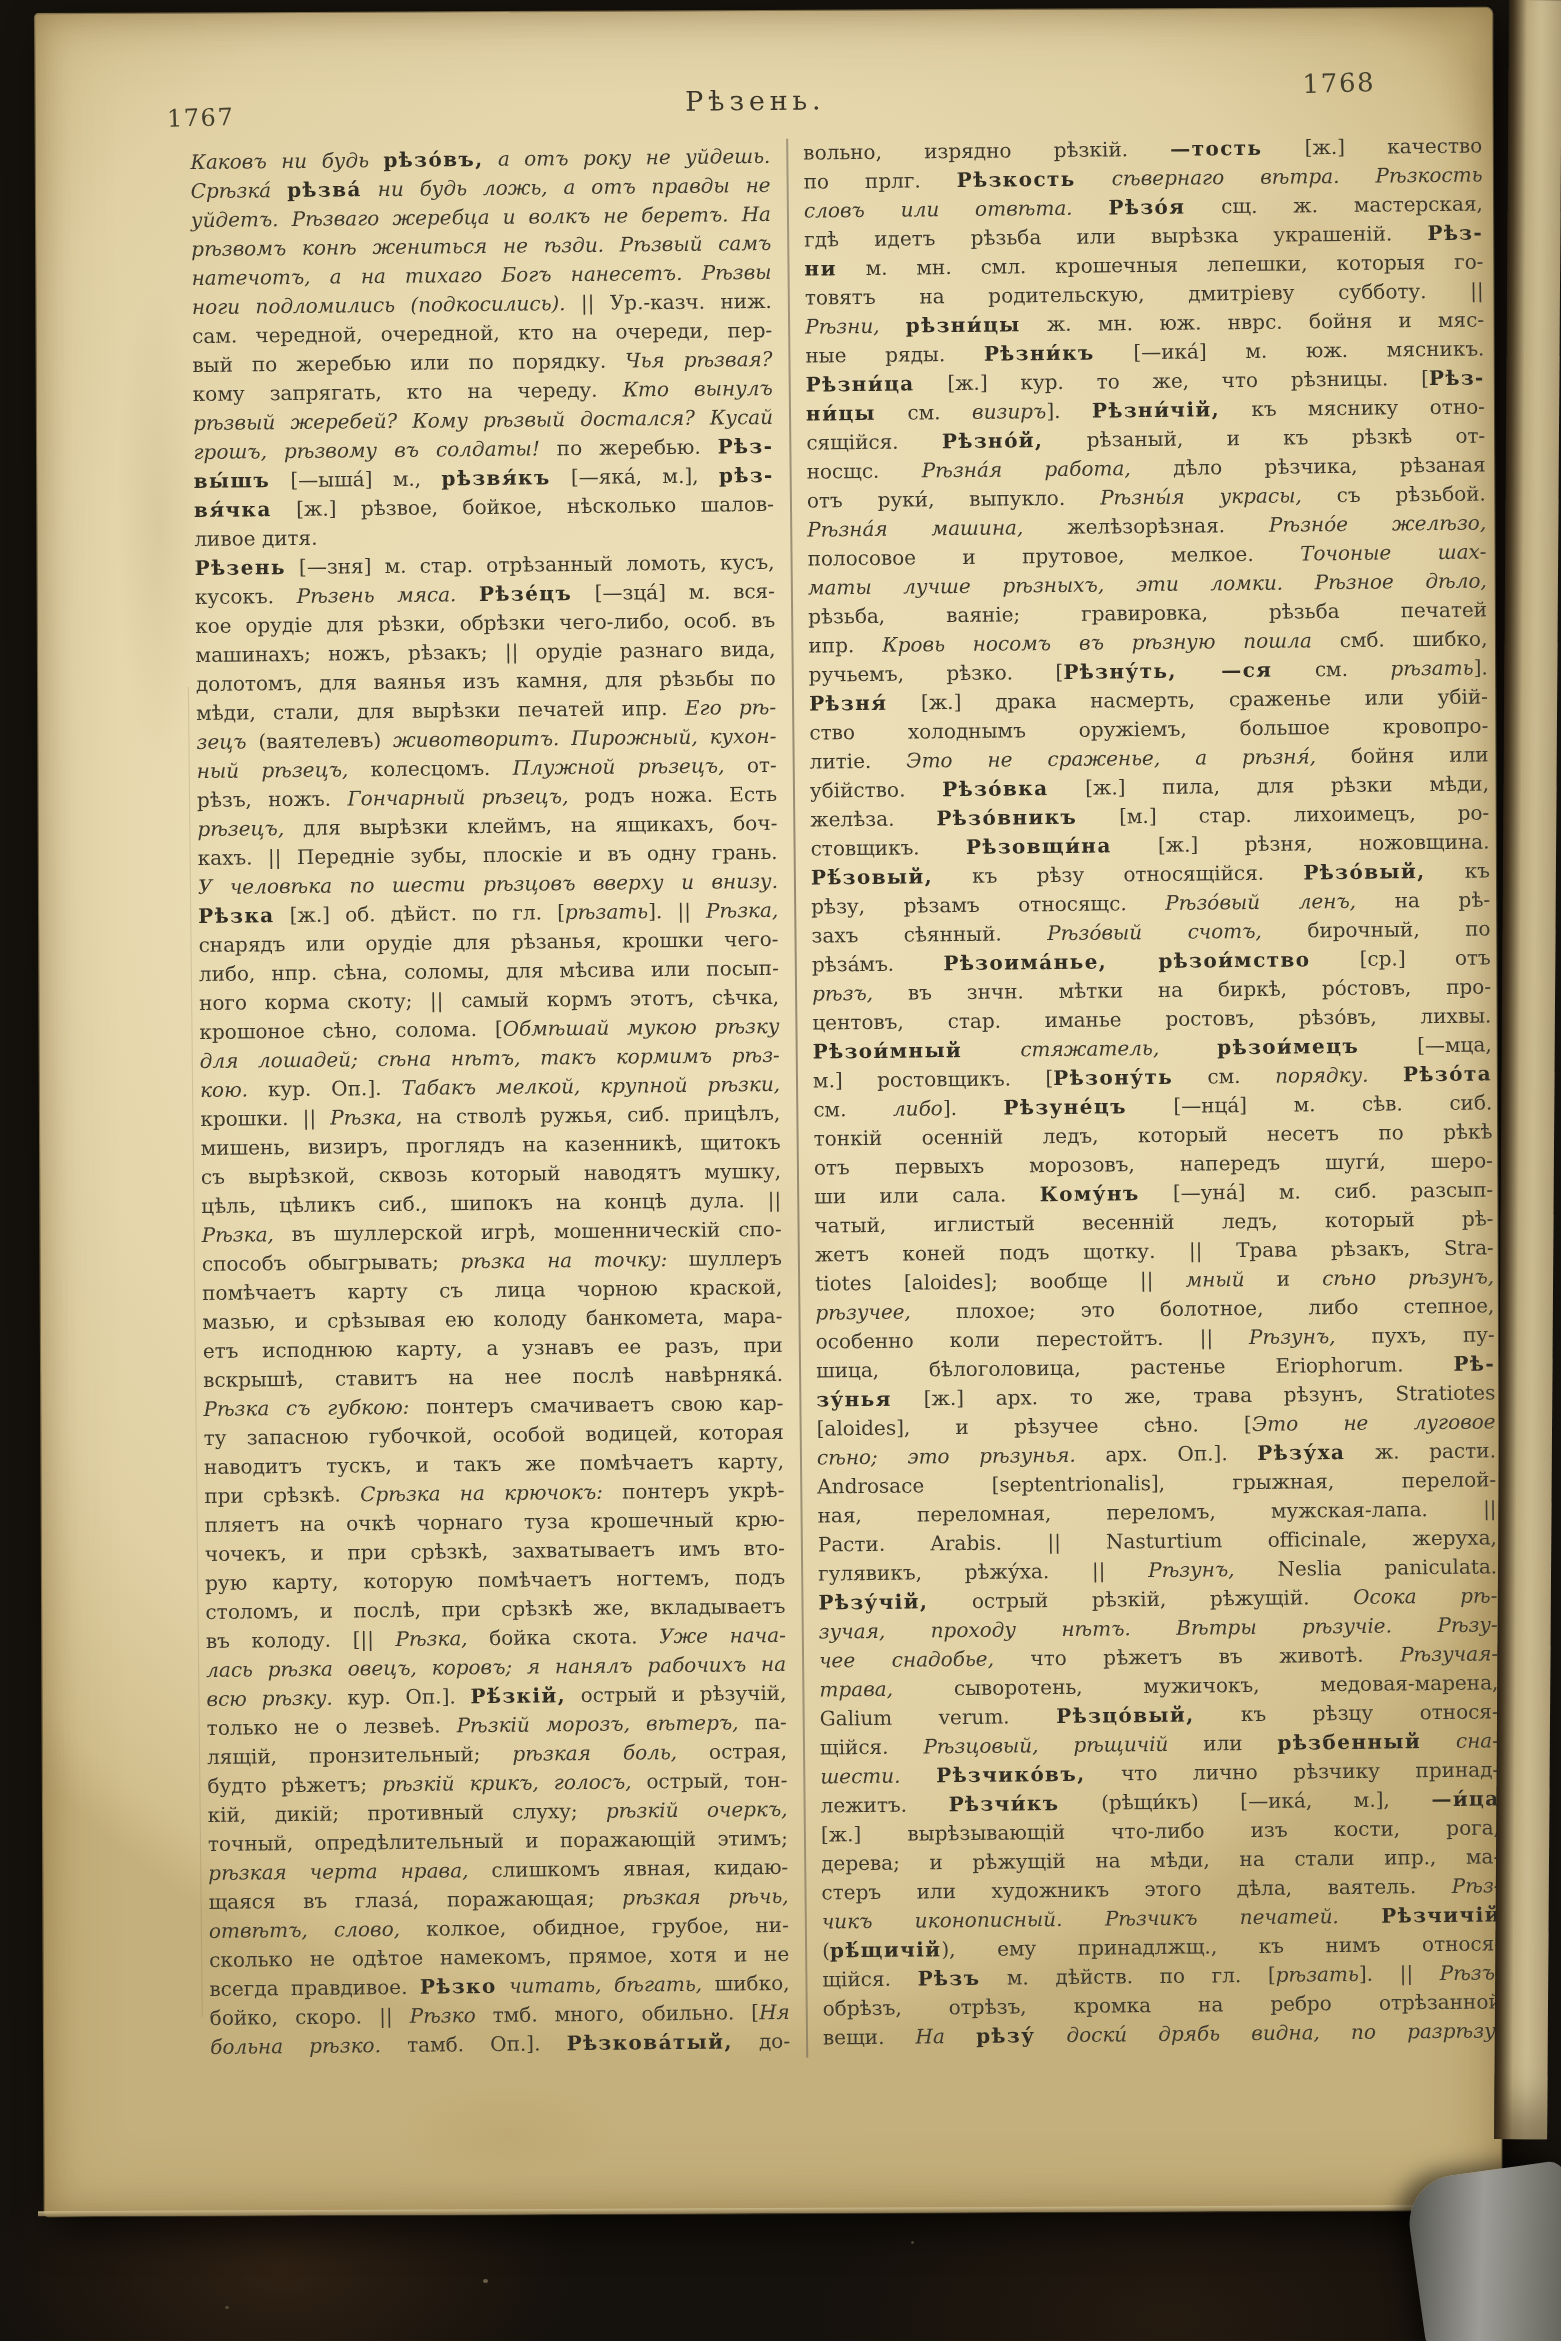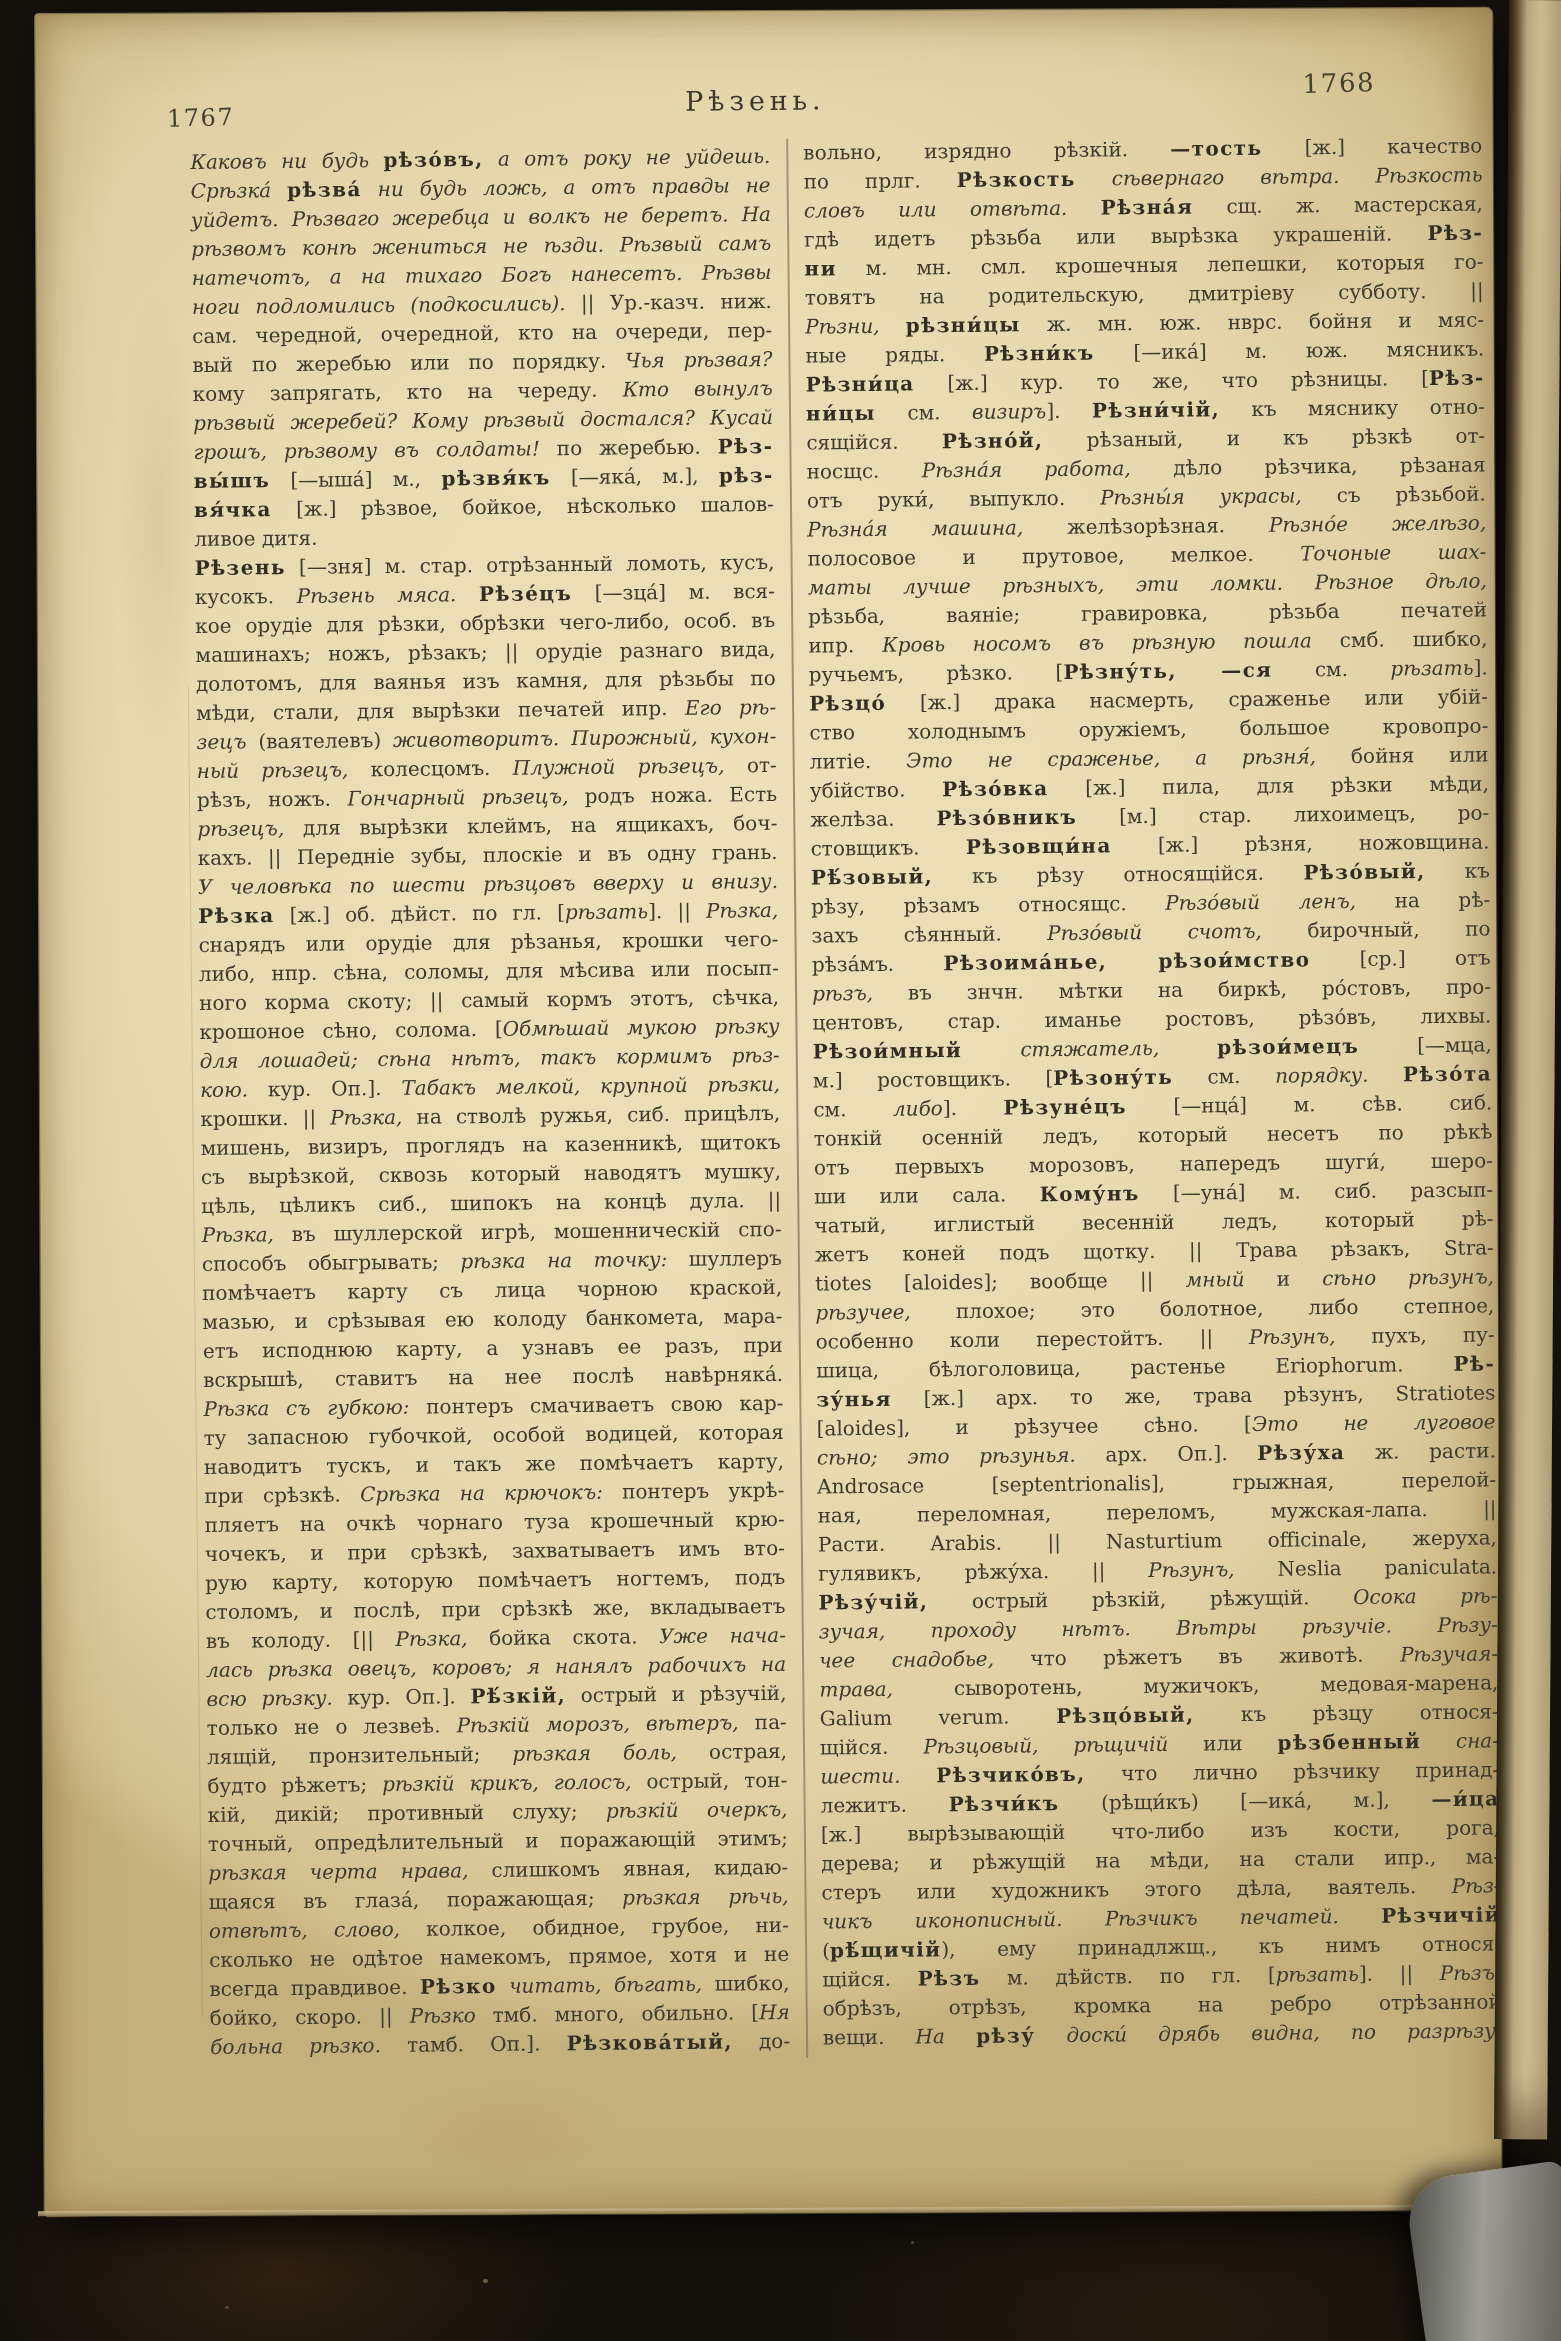--- a/index.html
+++ b/index.html
@@ -144,38 +144,38 @@
         <div class="tline">щаяся въ глаза́, поражающая; <i>рѣзкая рѣчь,</i></div>
         <div class="tline"><i>отвѣтъ, слово,</i> колкое, обидное, грубое, ни-</div>
         <div class="tline">сколько не одѣтое намекомъ, прямое, хотя и не</div>
         <div class="tline">всегда правдивое. <b class="hw">Рѣзко</b> <i>читать, бѣгать,</i> шибко,</div>
         <div class="tline">бойко, скоро. || <i>Рѣзко</i> тмб. много, обильно. [<i>Ня</i></div>
         <div class="tline"><i>больна рѣзко.</i> тамб. Оп.]. <b class="hw">Рѣзкова́тый,</b> до-</div>
       </div>
     <div class="column col-right" id="col-right">
         <div class="tline">вольно, изрядно рѣзкій. <b class="hw">—тость</b> [ж.] качество</div>
         <div class="tline">по прлг. <b class="hw">Рѣзкость</b> <i>сѣвернаго вѣтра. Рѣзкость</i></div>
-        <div class="tline"><i>словъ или отвѣта.</i> <b class="hw">Рѣзна́я</b> сщ. ж. мастерская,</div>
+        <div class="tline"><i>словъ или отвѣта.</i> <b class="hw">Рѣзо́я</b> сщ. ж. мастерская,</div>
         <div class="tline">гдѣ идетъ рѣзьба или вырѣзка украшеній. <b class="hw">Рѣз-</b></div>
         <div class="tline"><b class="hw">ни</b> м. мн. смл. крошечныя лепешки, которыя го-</div>
         <div class="tline">товятъ на родительскую, дмитріеву субботу. ||</div>
         <div class="tline"><i>Рѣзни,</i> <b class="hw">рѣзни́цы</b> ж. мн. юж. нврс. бойня и мяс-</div>
         <div class="tline">ные ряды. <b class="hw">Рѣзни́къ</b> [—ика́] м. юж. мясникъ.</div>
         <div class="tline"><b class="hw">Рѣзни́ца</b> [ж.] кур. то же, что рѣзницы. [<b class="hw">Рѣз-</b></div>
         <div class="tline"><b class="hw">ни́цы</b> см. <i>визиръ</i>]. <b class="hw">Рѣзни́чій,</b> къ мяснику отно-</div>
         <div class="tline">сящійся. <b class="hw">Рѣзно́й,</b> рѣзаный, и къ рѣзкѣ от-</div>
         <div class="tline">носщс. <i>Рѣзна́я работа,</i> дѣло рѣзчика, рѣзаная</div>
         <div class="tline">отъ руки́, выпукло. <i>Рѣзны́я украсы,</i> съ рѣзьбой.</div>
         <div class="tline"><i>Рѣзна́я машина,</i> желѣзорѣзная. <i>Рѣзно́е желѣзо,</i></div>
         <div class="tline">полосовое и прутовое, мелкое. <i>Точоные шах-</i></div>
         <div class="tline"><i>маты лучше рѣзныхъ, эти ломки. Рѣзное дѣло,</i></div>
         <div class="tline">рѣзьба, ваяніе; гравировка, рѣзьба печатей</div>
         <div class="tline">ипр. <i>Кровь носомъ въ рѣзную пошла</i> смб. шибко,</div>
         <div class="tline">ручьемъ, рѣзко. [<b class="hw">Рѣзну́ть, —ся</b> см. <i>рѣзать</i>].</div>
-        <div class="tline"><b class="hw">Рѣзцо́</b> [ж.] драка насмерть, сраженье или убій-</div>
+        <div class="tline"><b class="hw">Рѣзня́</b> [ж.] драка насмерть, сраженье или убій-</div>
         <div class="tline">ство холоднымъ оружіемъ, большое кровопро-</div>
         <div class="tline">литіе. <i>Это не сраженье, а рѣзня́,</i> бойня или</div>
         <div class="tline">убійство. <b class="hw">Рѣзо́вка</b> [ж.] пила, для рѣзки мѣди,</div>
         <div class="tline">желѣза. <b class="hw">Рѣзо́вникъ</b> [м.] стар. лихоимецъ, ро-</div>
         <div class="tline">стовщикъ. <b class="hw">Рѣзовщи́на</b> [ж.] рѣзня, ножовщина.</div>
         <div class="tline"><b class="hw">Рѣ́зовый,</b> къ рѣзу относящійся. <b class="hw">Рѣзо́вый,</b> къ</div>
         <div class="tline">рѣзу, рѣзамъ относящс. <i>Рѣзо́вый ленъ,</i> на рѣ-</div>
         <div class="tline">захъ сѣянный. <i>Рѣзо́вый счотъ,</i> бирочный, по</div>
         <div class="tline">рѣза́мъ. <b class="hw">Рѣзоима́нье, рѣзои́мство</b> [ср.] отъ</div>
         <div class="tline"><i>рѣзъ,</i> въ знчн. мѣтки на биркѣ, ро́стовъ, про-</div>

